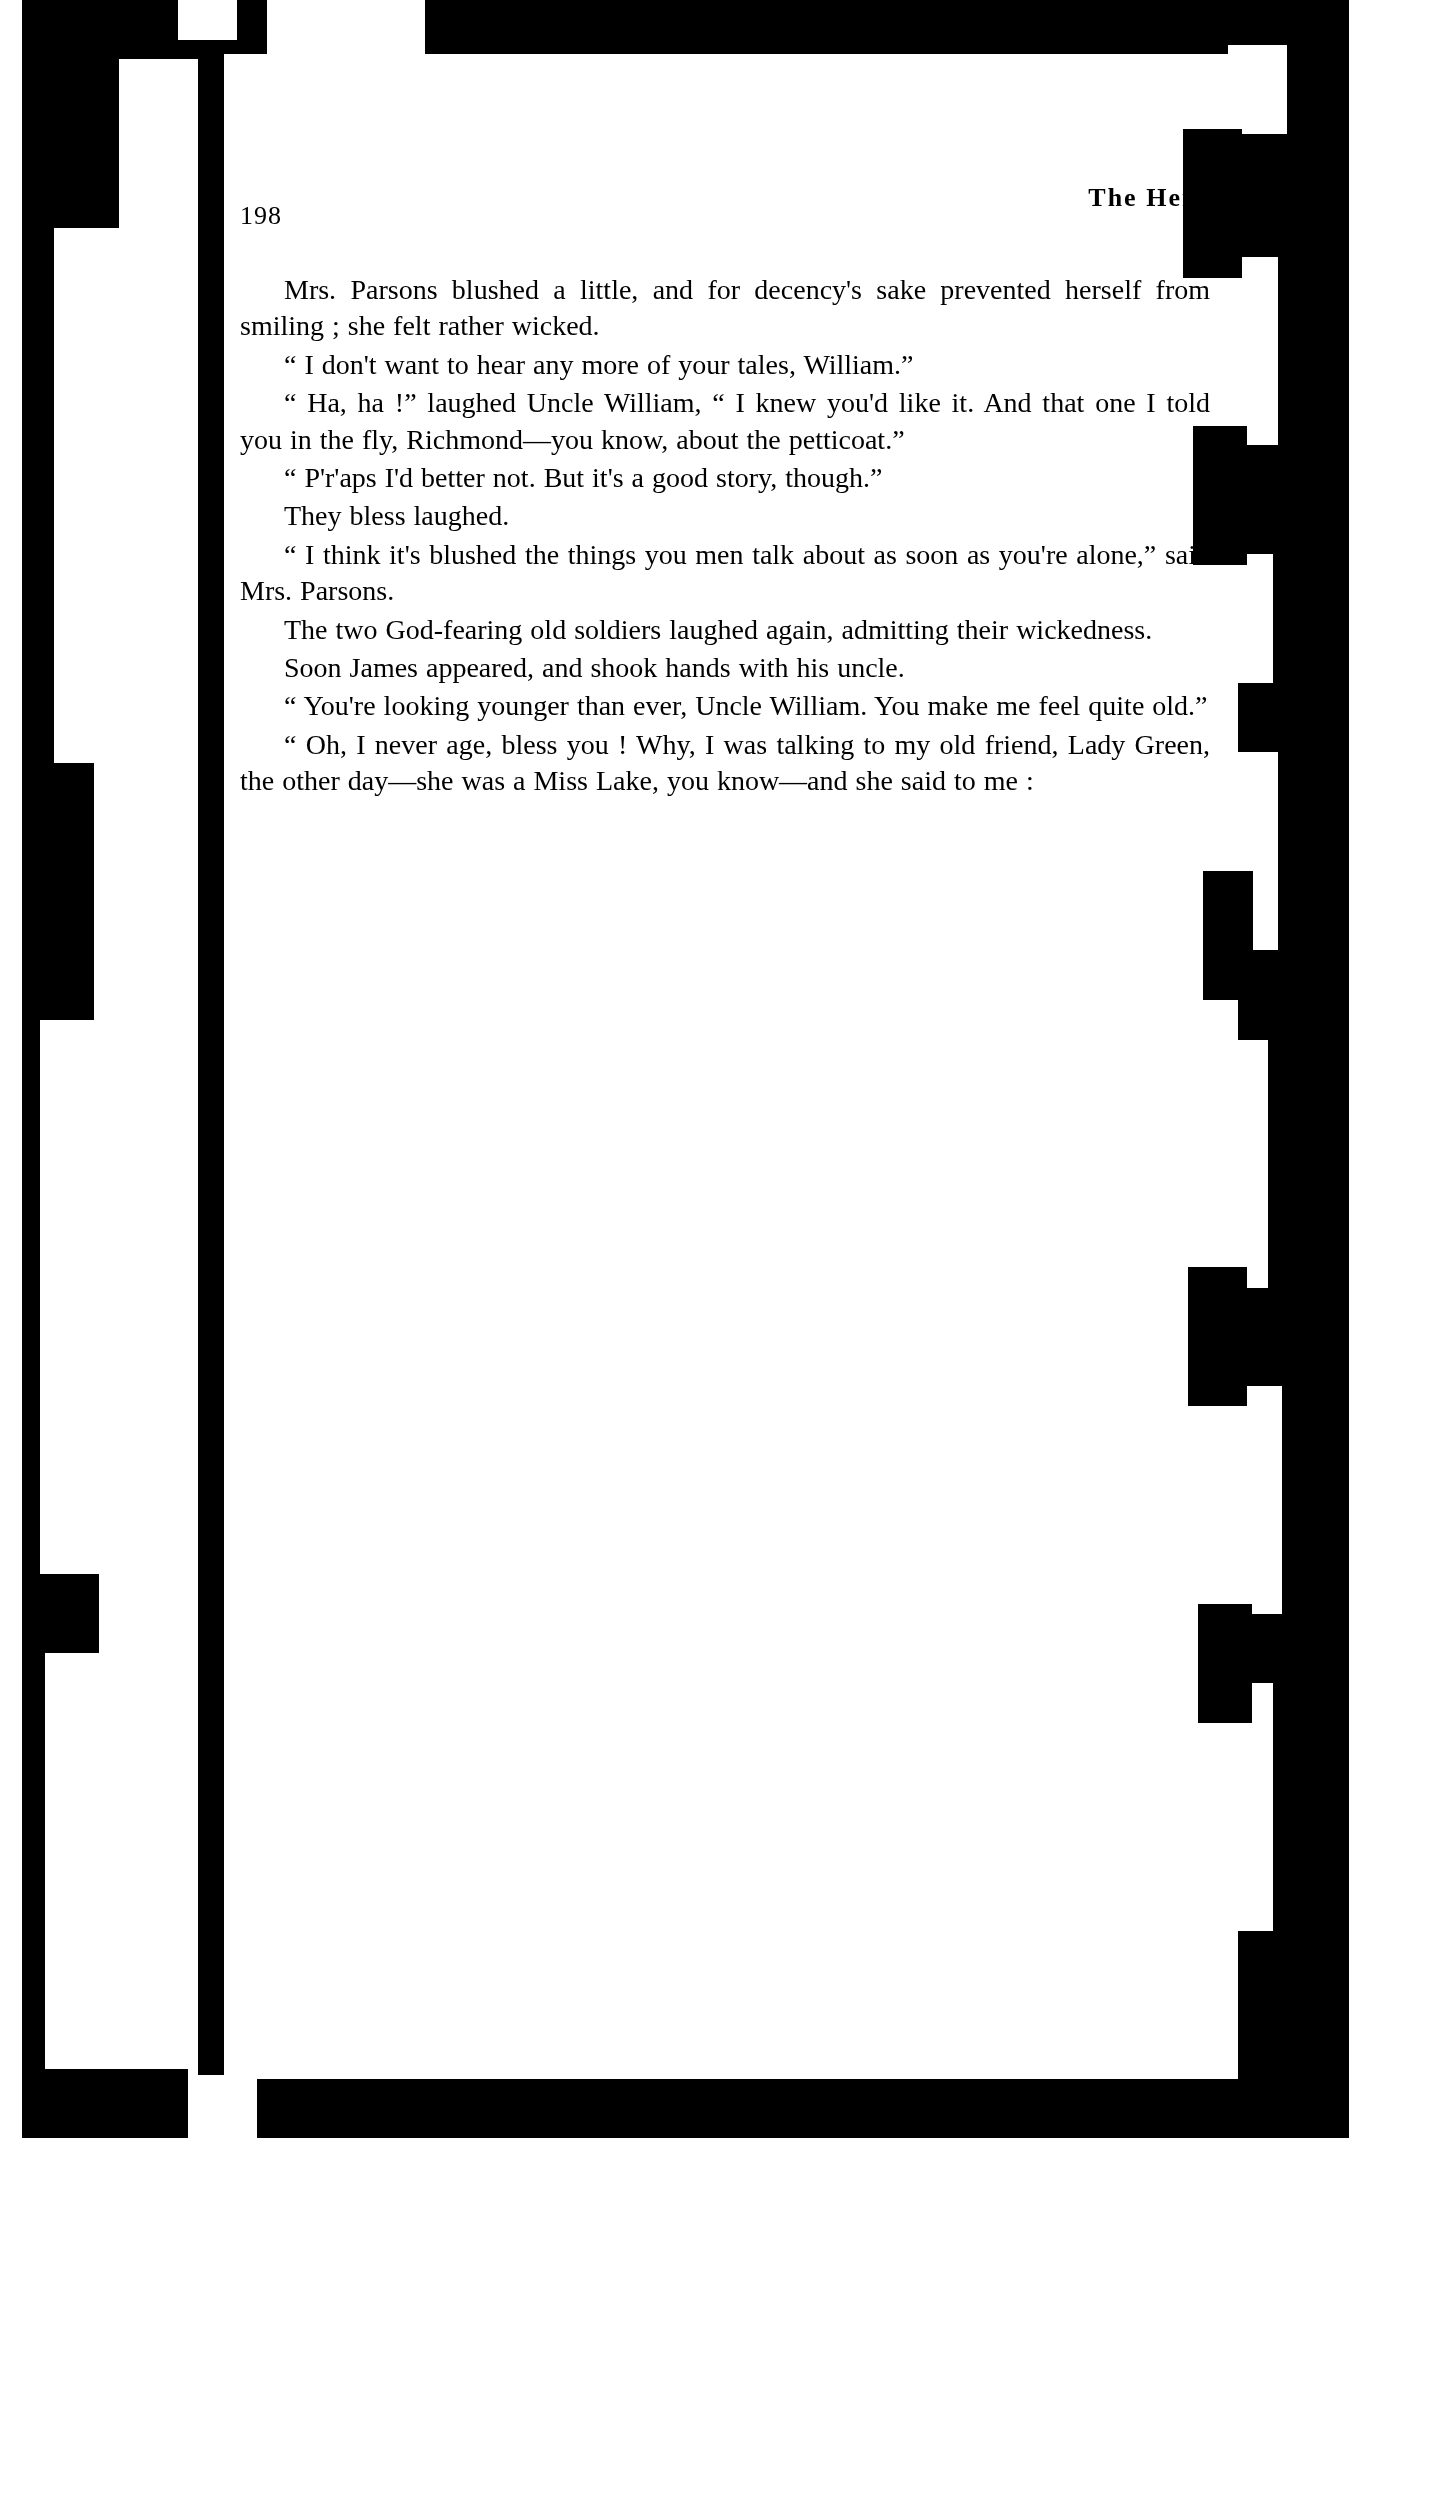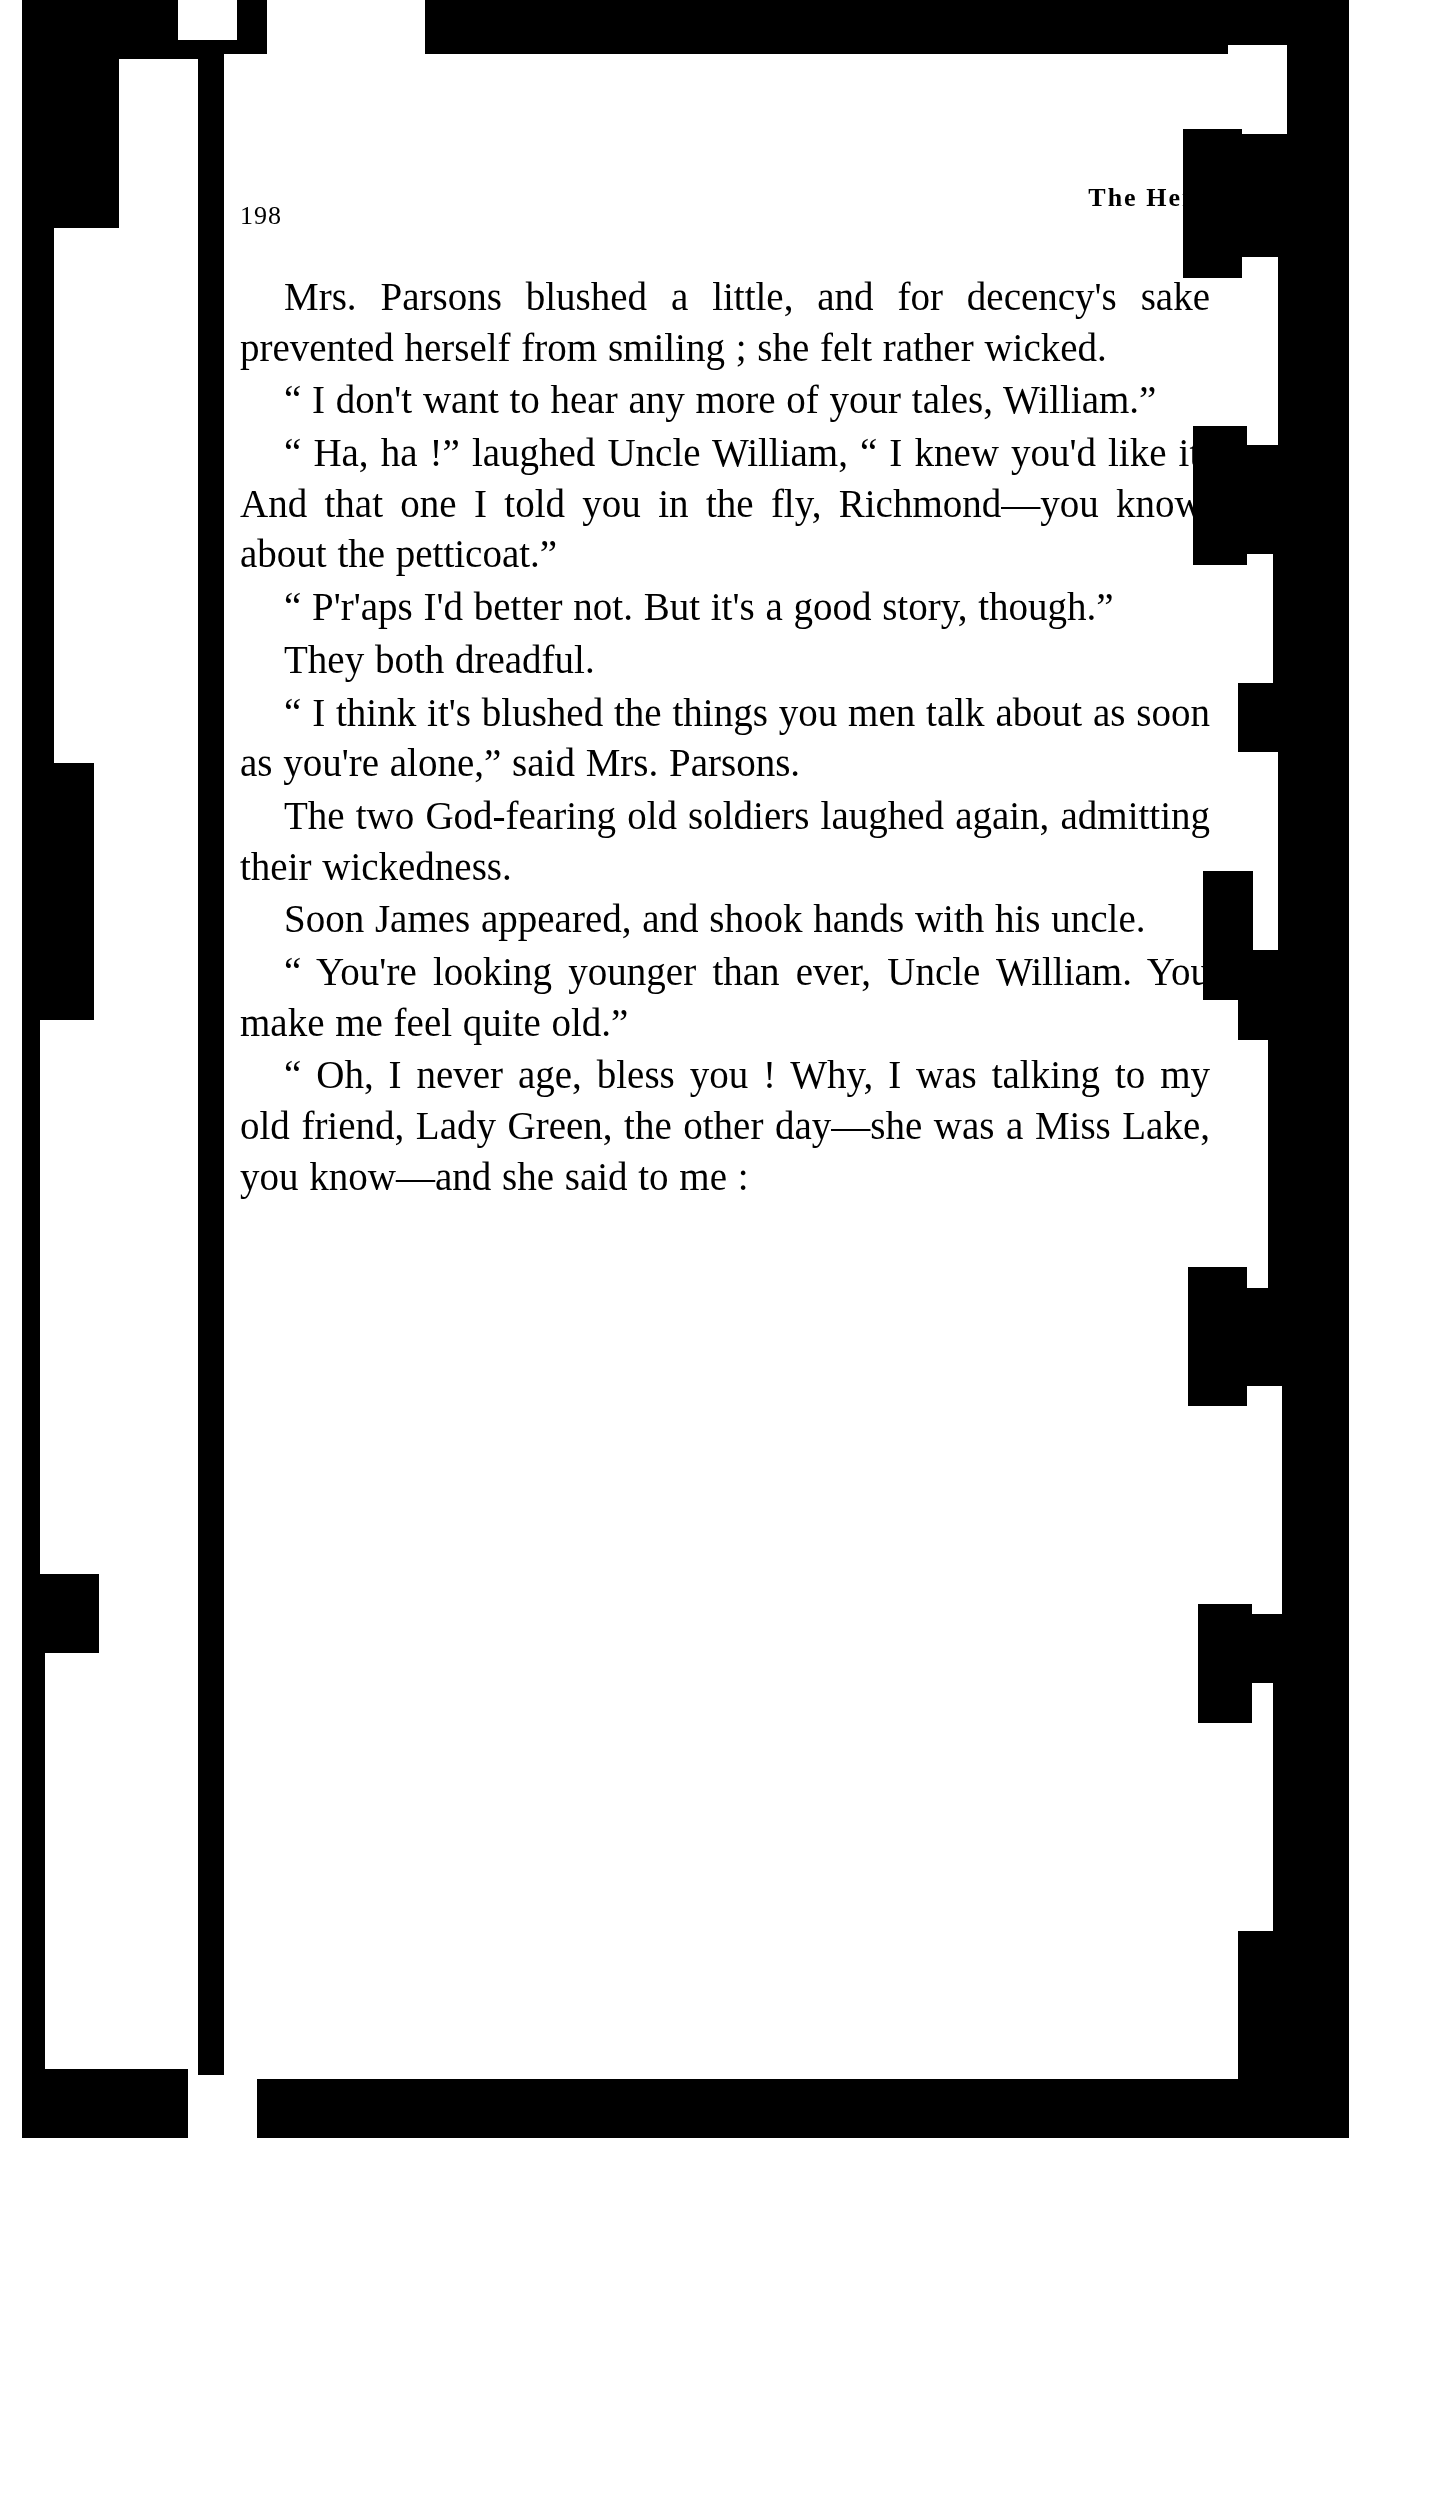--- a/index.html
+++ b/index.html
@@ -94,21 +94,21 @@
     top: 0;
     text-align: right;
     font-family: Liberation Serif, serif;
     font-weight: bold;
     font-size: 26px;
     letter-spacing: 2px;
   }
   p.para {
     margin: 0 0 2px 0;
     text-indent: 44px;
-    font-size: 39px;
+    font-size: 28px;
     line-height: 1.30;
     text-align: justify;
     word-spacing: 1px;
   }
   p.para:last-child { text-align: justify; }
 </style>
 </head>
 <body>
 
 <div id="page">
@@ -146,21 +146,21 @@
 
     <div class="header-row">
       <div class="folio">198</div>
       <div class="running-title">The Hero</div>
     </div>
 
     <p class="para">Mrs. Parsons blushed a little, and for decency's sake prevented herself from smiling ; she felt rather wicked.</p>
     <p class="para">“ I don't want to hear any more of your tales, William.”</p>
     <p class="para">“ Ha, ha !” laughed Uncle William, “ I knew you'd like it.  And that one I told you in the fly, Richmond—you know, about the petticoat.”</p>
     <p class="para">“ P'r'aps I'd better not.  But it's a good story, though.”</p>
-    <p class="para">They both dreadful.</p>
+    <p class="para">They bless laughed.</p>
     <p class="para">“ I think it's blushed the things you men talk about as soon as you're alone,” said Mrs. Parsons.</p>
     <p class="para">The two God-fearing old soldiers laughed again, admitting their wickedness.</p>
     <p class="para">Soon James appeared, and shook hands with his uncle.</p>
     <p class="para">“ You're looking younger than ever, Uncle William. You make me feel quite old.”</p>
     <p class="para">“ Oh, I never age, bless you !  Why, I was talking to my old friend, Lady Green, the other day—she was a Miss Lake, you know—and she said to me :</p>
 
   </div>
 </div>
 
 

